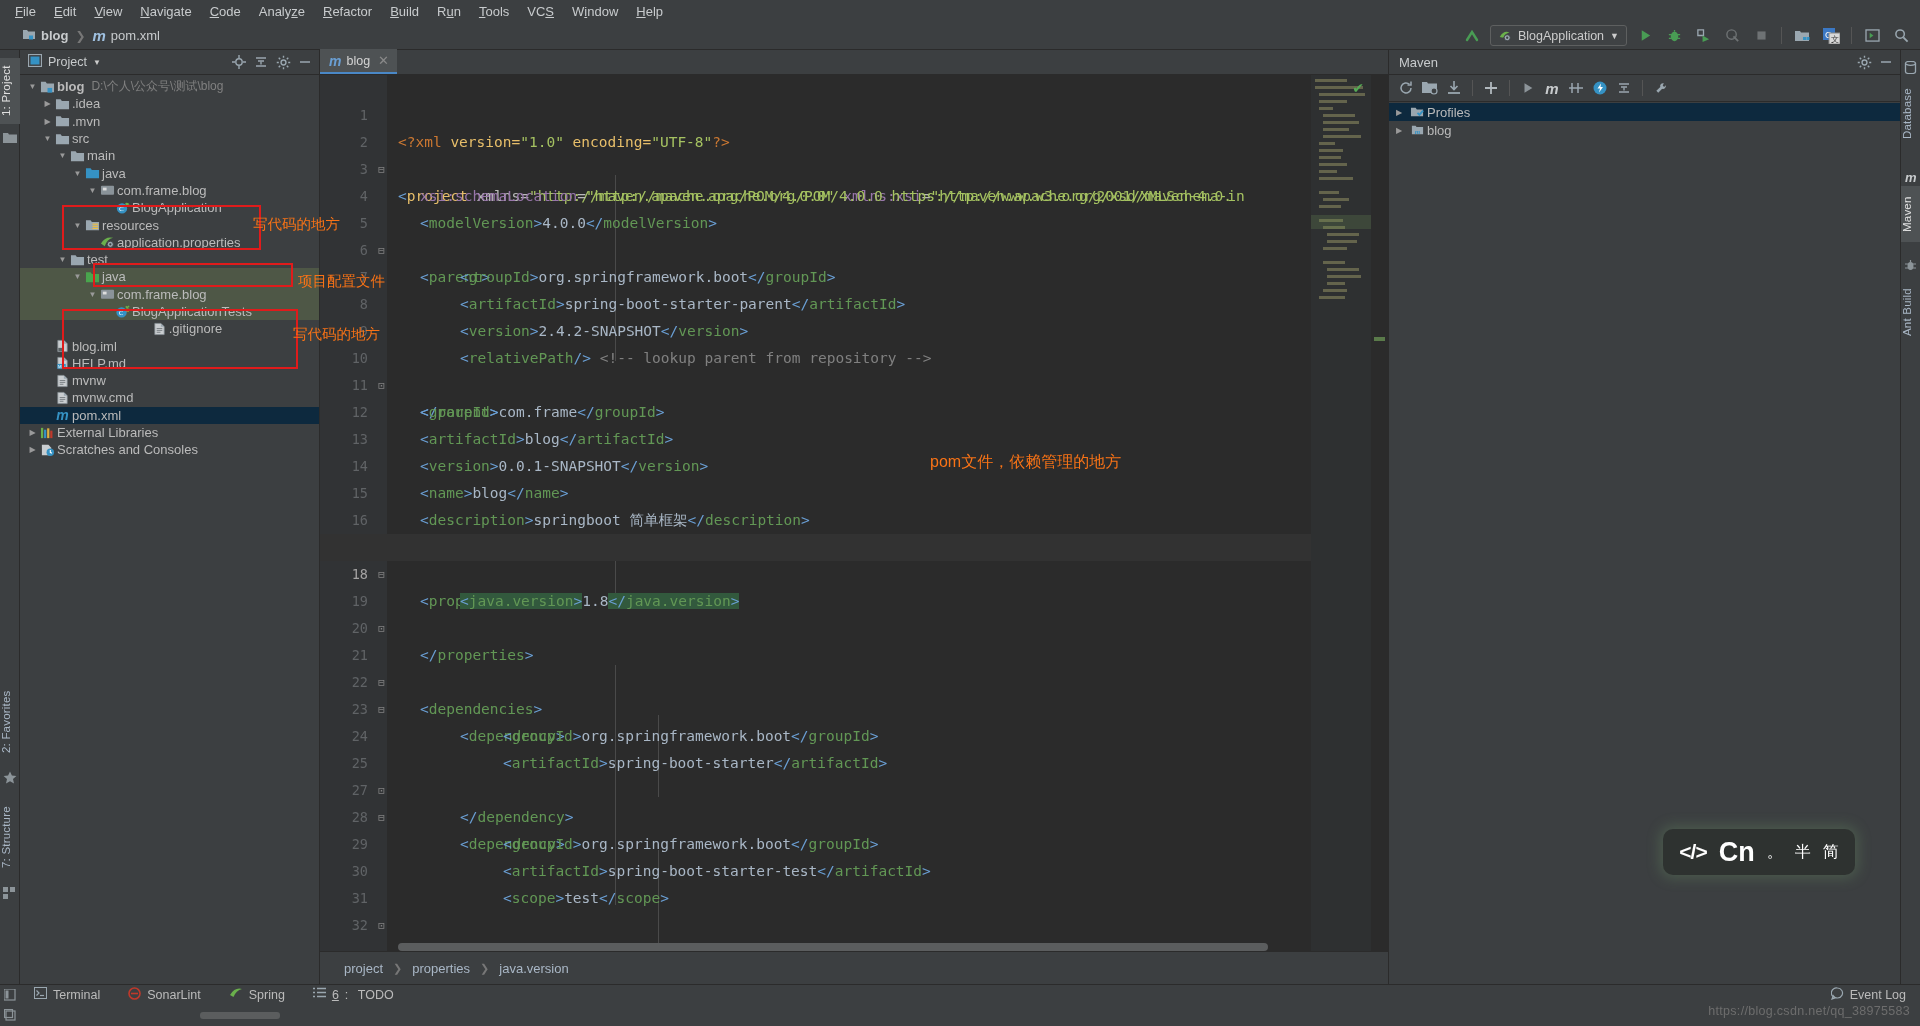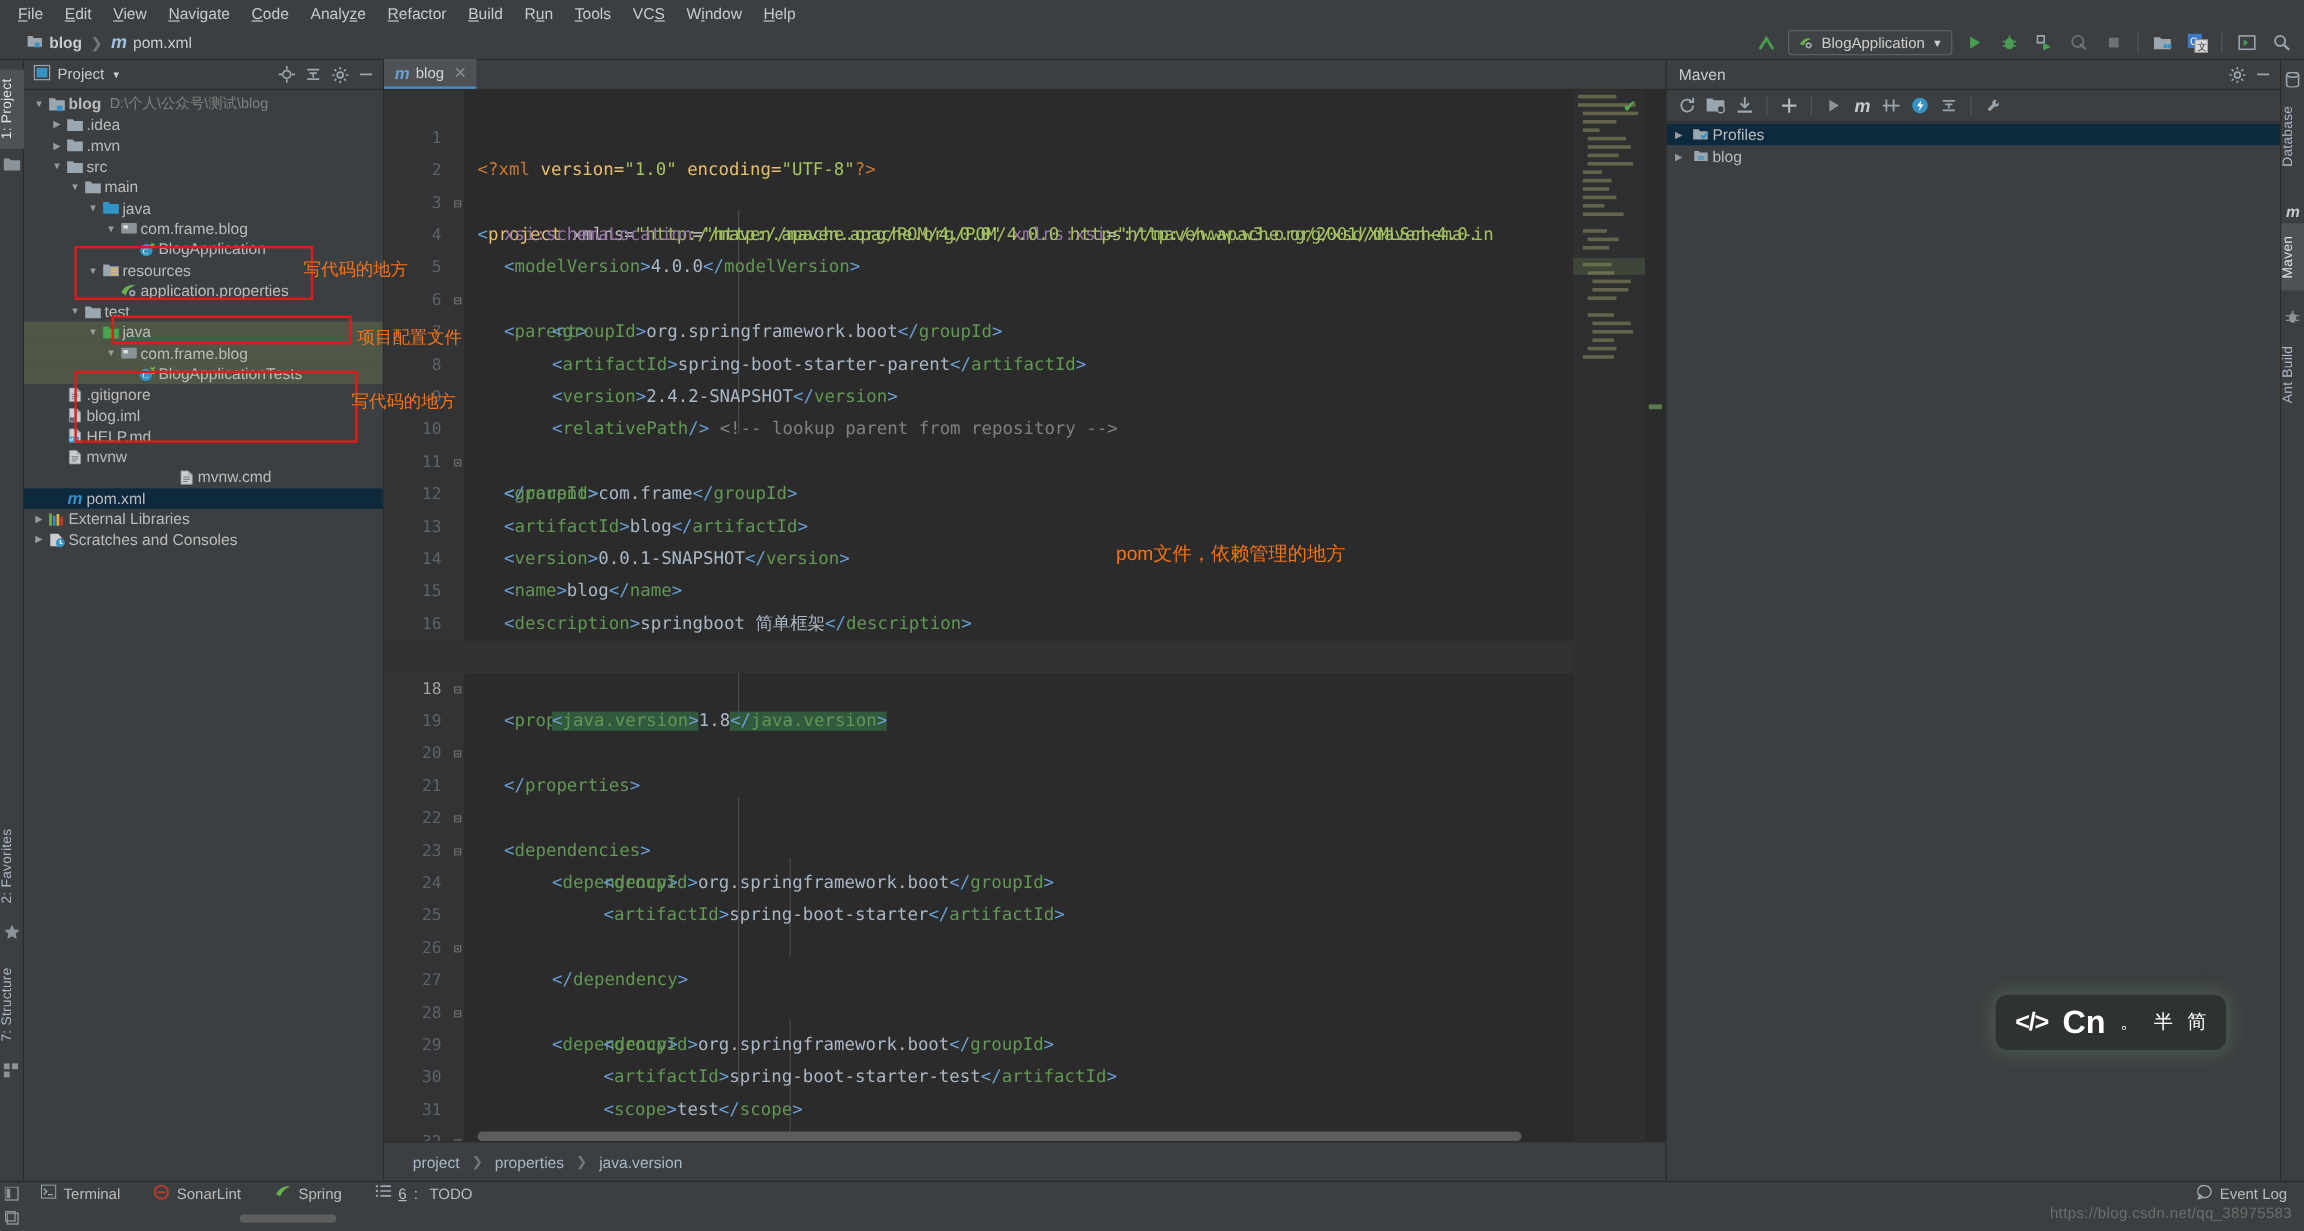--- a/index.html
+++ b/index.html
@@ -520,21 +520,21 @@
           <span class="ico">
             <svg width="15" height="14" viewBox="0 0 16 15">
               <circle cx="7" cy="8" r="5.5" fill="#3592c4"></circle>
               <text x="4" y="11" font-size="7.5" fill="#fff" font-family="Liberation Serif">C</text>
               <path d="M11.5 1.5l1.5 1.5 2-2" stroke="#6ab04c" stroke-width="1.6" fill="none"></path>
               <rect x="12" y="4" width="3" height="3" fill="#f0a030"></rect>
             </svg>
           </span>
           <span class="lbl">BlogApplicationTests</span>
         </div>
-        <div class="row" style="padding-left: 21px;">
+        <div class="row" style="padding-left: 21px; justify-content: center;">
           <span class="arrow"></span>
           <span class="ico">
             <svg width="15" height="14" viewBox="0 0 16 15">
               <path d="M3 1.5h6.5L13 5v8.5H3z" fill="#c9cdd0" stroke="#8a9399" stroke-width=".8"></path>
               <path d="M9.5 1.5V5H13" fill="#9aa7b0"></path>
               <path d="M5 7h6M5 9h6M5 11h4" stroke="#6d7478" stroke-width=".9"></path>
             </svg>
           </span>
           <span class="lbl">.gitignore</span>
         </div>
@@ -565,21 +565,21 @@
           <span class="arrow"></span>
           <span class="ico">
             <svg width="15" height="14" viewBox="0 0 16 15">
               <path d="M3 1.5h6.5L13 5v8.5H3z" fill="#c9cdd0" stroke="#8a9399" stroke-width=".8"></path>
               <path d="M9.5 1.5V5H13" fill="#9aa7b0"></path>
               <path d="M5 7h6M5 9h6M5 11h4" stroke="#6d7478" stroke-width=".9"></path>
             </svg>
           </span>
           <span class="lbl">mvnw</span>
         </div>
-        <div class="row" style="padding-left: 21px; justify-content: center;">
+        <div class="row" style="padding-left: 21px;">
           <span class="arrow"></span>
           <span class="ico">
             <svg width="15" height="14" viewBox="0 0 16 15">
               <path d="M3 1.5h6.5L13 5v8.5H3z" fill="#c9cdd0" stroke="#8a9399" stroke-width=".8"></path>
               <path d="M9.5 1.5V5H13" fill="#9aa7b0"></path>
               <path d="M5 7h6M5 9h6M5 11h4" stroke="#6d7478" stroke-width=".9"></path>
             </svg>
           </span>
           <span class="lbl">mvnw.cmd</span>
         </div>
@@ -799,23 +799,20 @@
           <span class="lnum">24</span>
           <span class="ctext" style="left:183px;"><span class="brb">&lt;</span><span class="br">artifactId</span><span class="brb">&gt;</span><span class="txt">spring-boot-starter</span><span class="brb">&lt;/</span><span class="br">artifactId</span><span class="brb">&gt;</span></span>
         </div>
 
         <div class="cline">
           <span class="lnum">25</span>
           <span class="fold">⊡</span>
           <span class="ctext" style="left:140px;"><span class="brb">&lt;/</span><span class="br">dependency</span><span class="brb">&gt;</span></span>
         </div>
 
-        <div class="cline">
-          <span class="lnum">26</span>
-        </div>
 
         <div class="cline">
           <span class="lnum">27</span>
           <span class="fold">⊟</span>
           <span class="ctext" style="left:140px;"><span class="brb">&lt;</span><span class="br">dependency</span><span class="brb">&gt;</span></span>
         </div>
 
         <div class="cline">
           <span class="lnum">28</span>
           <span class="ctext" style="left:183px;"><span class="brb">&lt;</span><span class="br">groupId</span><span class="brb">&gt;</span><span class="txt">org.springframework.boot</span><span class="brb">&lt;/</span><span class="br">groupId</span><span class="brb">&gt;</span></span>

